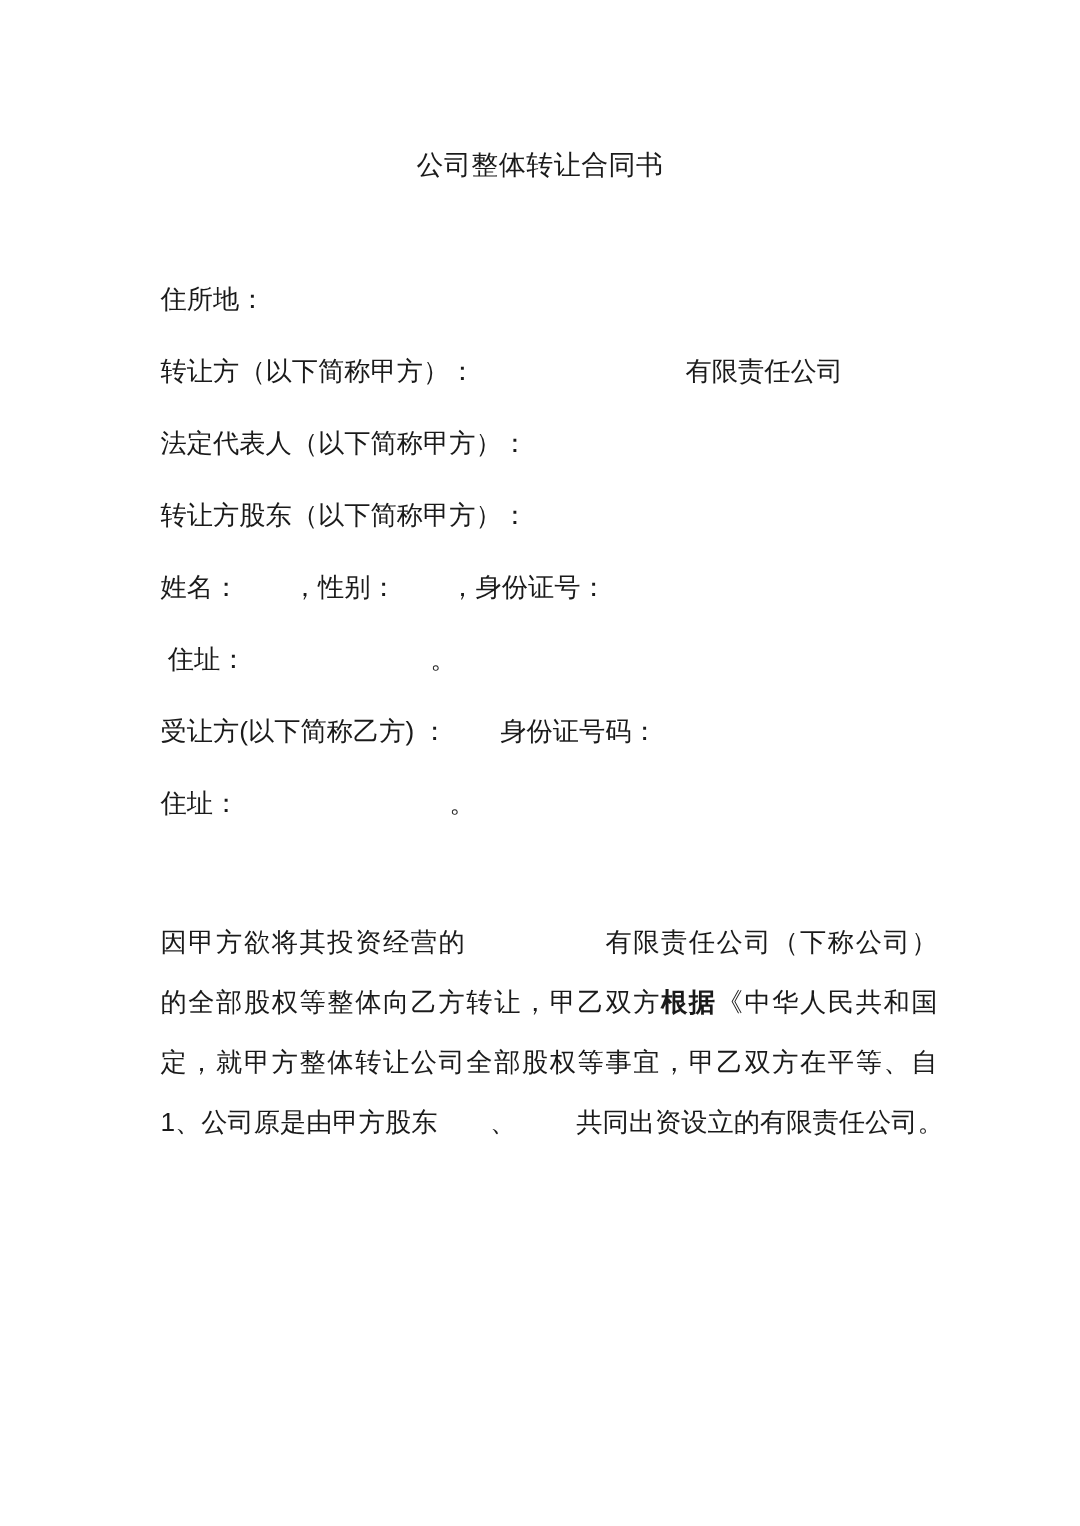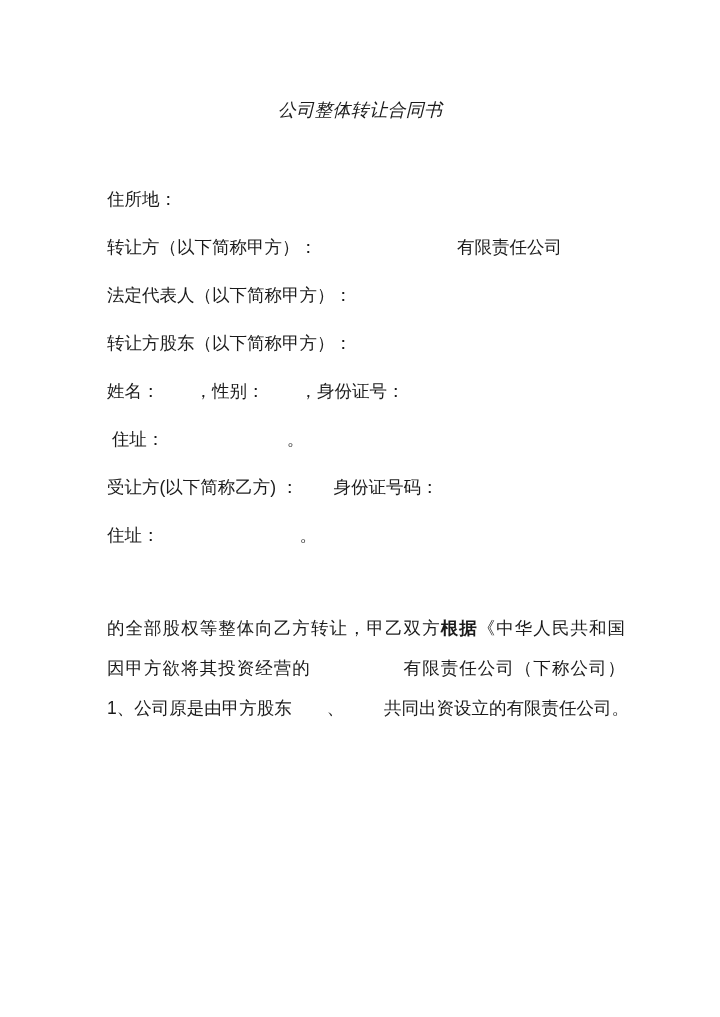--- a/index.html
+++ b/index.html
@@ -16,21 +16,20 @@
     position: absolute;
     top: 100px;
     left: 0;
     width: 720px;
     margin: 0;
     text-align: center;
     font-size: 18px;
     font-weight: 400;
     line-height: 20px;
     letter-spacing: 0.3px;
-    font-style: italic;
   }
   .parties {
     position: absolute;
     left: 107px;
     top: 175px;
     width: 530px;
     font-size: 17.5px;
     line-height: 48px;
   }
   .pline {
@@ -68,18 +67,19 @@
     <div class="pline">转让方（以下简称甲方）：　　　　　　　　有限责任公司</div>
     <div class="pline">法定代表人（以下简称甲方）：</div>
     <div class="pline">转让方股东（以下简称甲方）：</div>
     <div class="pline">姓名：　　，性别：　　，身份证号：</div>
     <div class="pline"> 住址：　　　　　　　。</div>
     <div class="pline">受让方(以下简称乙方) ：　　身份证号码：</div>
     <div class="pline">住址：　　　　　　　　。</div>
   </div>
 
   <div class="body-block">
+    <div class="bline j"><span>因甲方欲将其投资经营的　　　　　有限责任公司（下称公司）</span></div>
     <div class="bline j"><span>的全部股权等整体向乙方转让，甲乙双方</span><span class="seg-b">根据</span><span>《中华人民共和国</span></div>
-    <div class="bline j"><span>因甲方欲将其投资经营的　　　　　有限责任公司（下称公司）</span></div>
+    <div class="bline j"><span>定，就甲方整体转让公司全部股权等事宜，甲乙双方在平等、自</span></div>
     <div class="bline">1、公司原是由甲方股东　　、　　 共同出资设立的有限责任公司。</div>
   </div>
 
 </div>
 
 </body></html>

